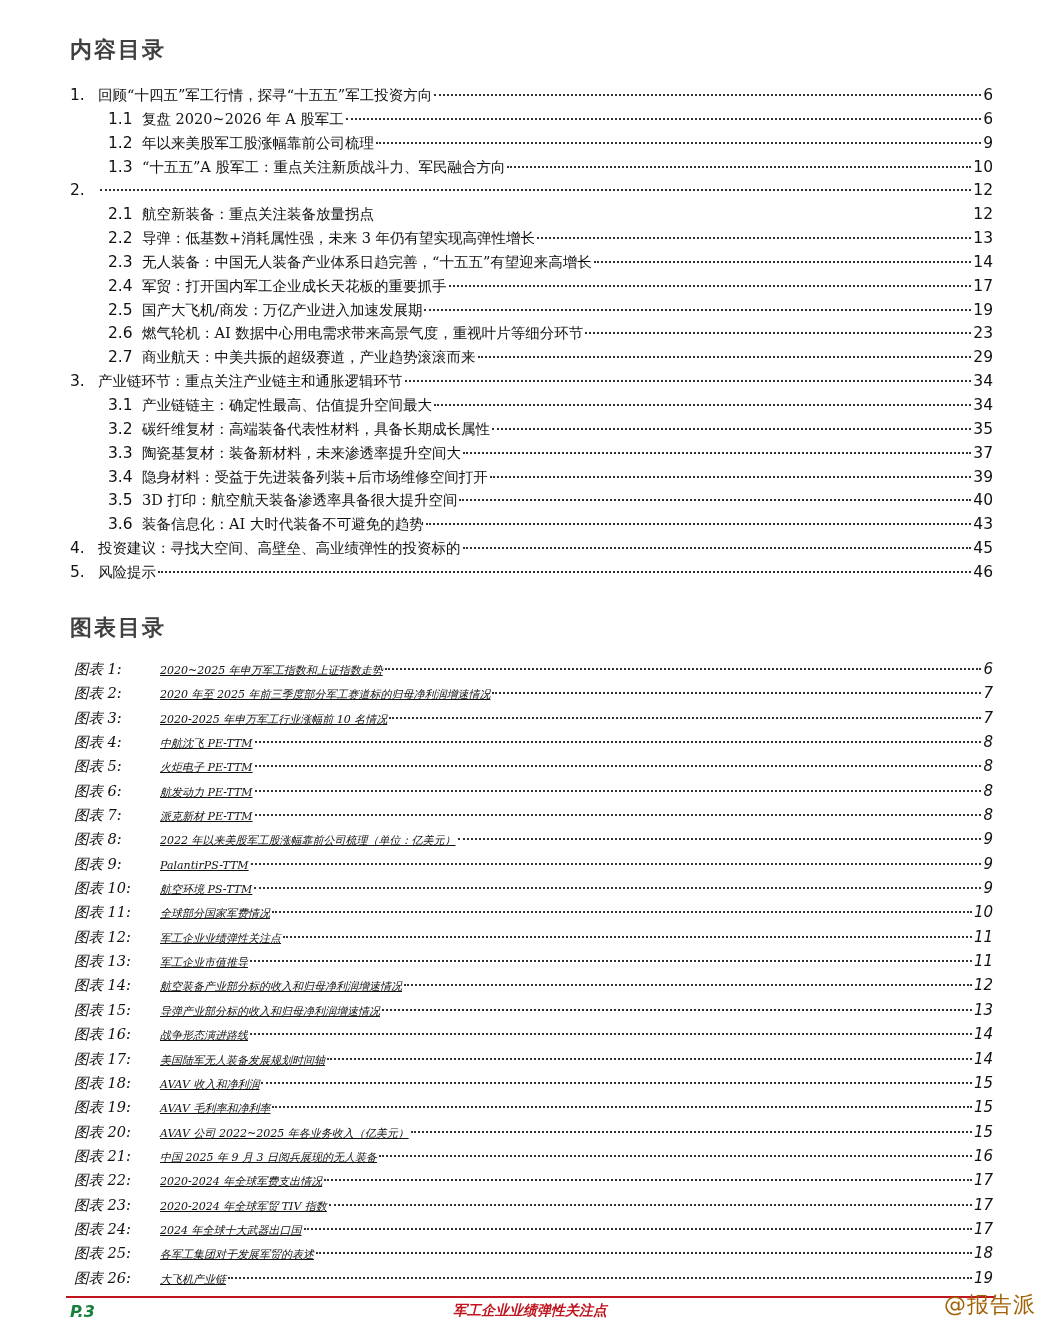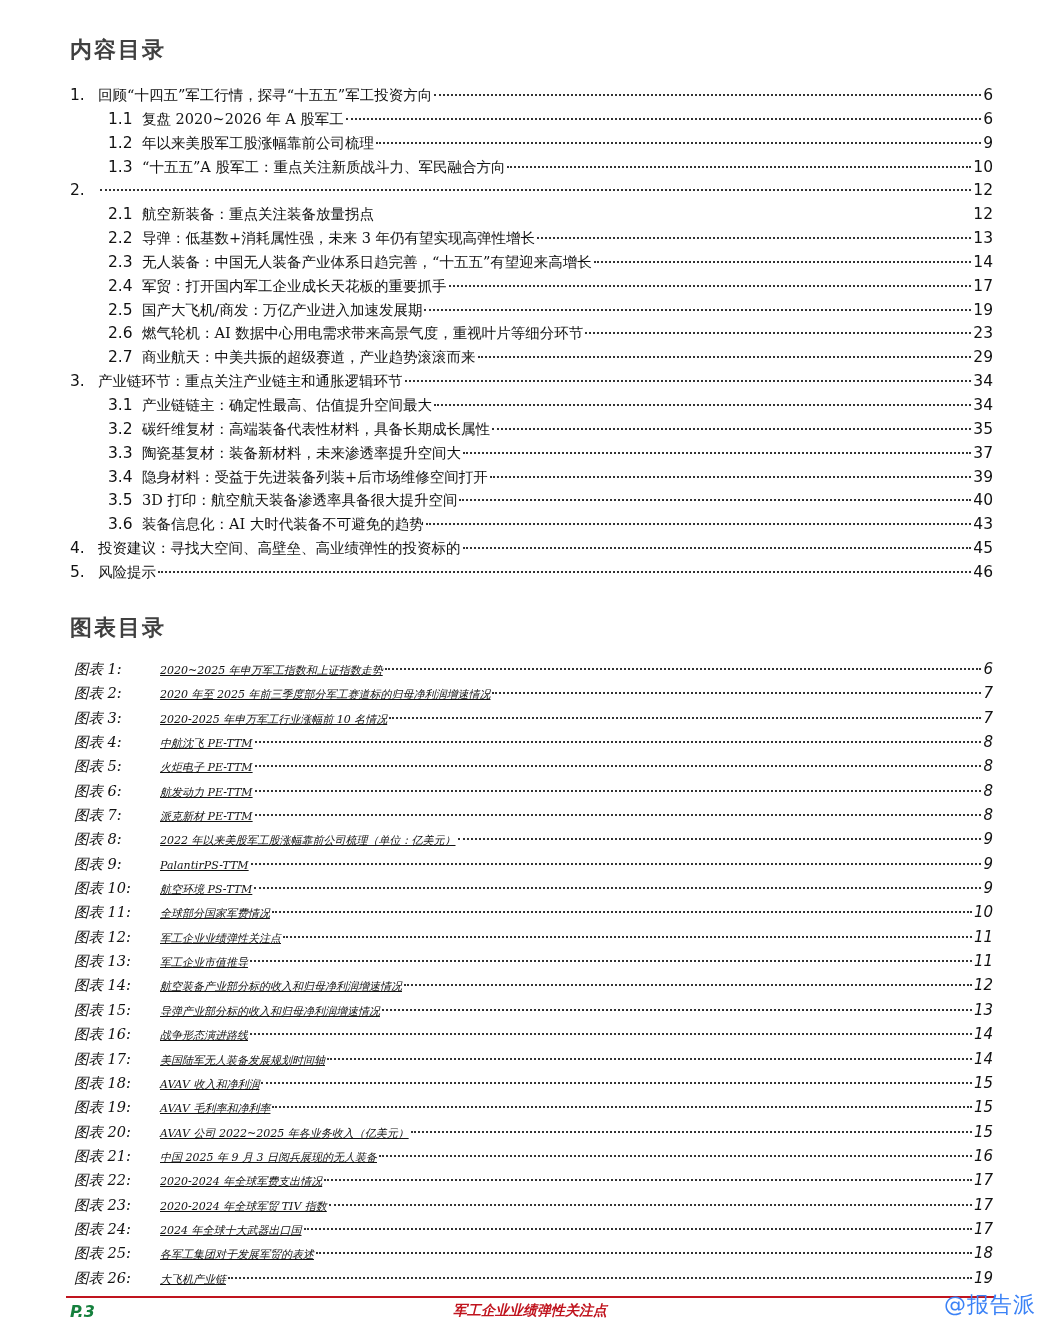--- a/index.html
+++ b/index.html
@@ -27,21 +27,21 @@
   .fig-row { display: flex; align-items: baseline; height: 24.35px; line-height: 24.35px; font-size: 15px;
              font-style: italic; white-space: nowrap; }
   .fig-num { flex: none; width: 86px; font-family: "DejaVu Serif", serif; font-size: 14.5px; }
   .fig-label { flex: none; font-family: "DejaVu Serif", serif; font-size: 11px; text-decoration: underline; }
   .fig-page { flex: none; text-align: right; }
 
   .footer-line { position: absolute; left: 66px; width: 928px; top: 1296px; height: 2px; background: #c0141e; }
   .footer-page { position: absolute; left: 70px; top: 1302px; font-size: 16px; font-weight: bold; font-style: italic; color: #15803d; }
   .footer-notice { position: absolute; left: 400px; width: 260px; top: 1302px; text-align: center;
                    font-size: 14px; font-style: italic; font-weight: bold; color: #c0141e; font-family: "DejaVu Serif", serif; }
-  .watermark { position: absolute; left: 944px; top: 1290px; font-size: 22px; color: #3b82f6; letter-spacing: 1px; }
+  .watermark { position: absolute; left: 944px; top: 1290px; font-size: 22px; color: #a16207; letter-spacing: 1px; }
 </style>
 </head>
 <body>
 
 <div class="section-title" id="toc-title">内容目录</div>
 <div class="toc-list" id="toc-list">
     <div class="toc-row l1">
       <span class="toc-num">1.</span>
       <span class="toc-label">回顾“十四五”军工行情，探寻“十五五”军工投资方向</span>
       <span class="leader"></span>

